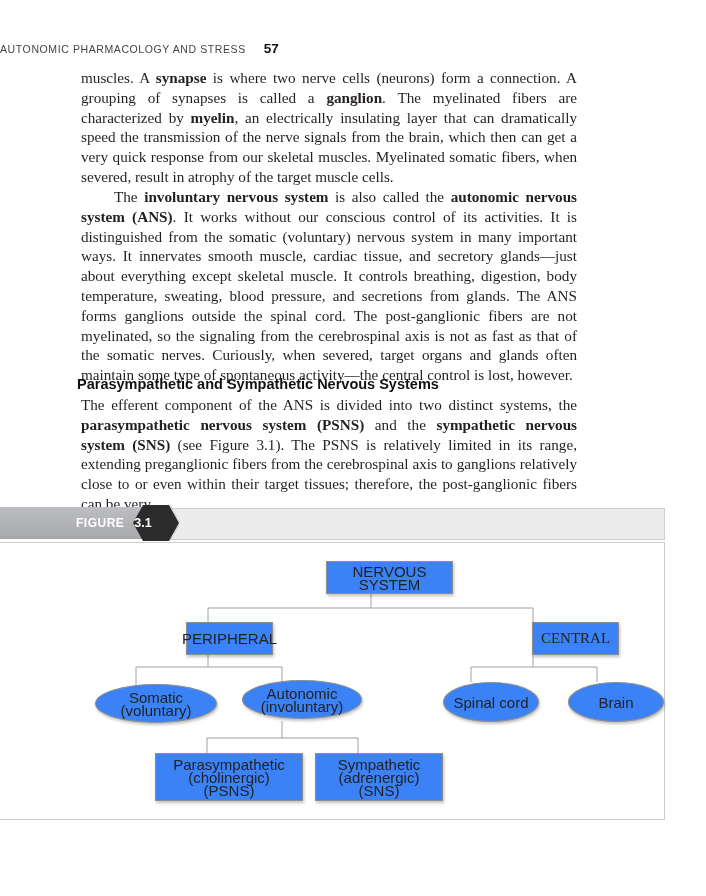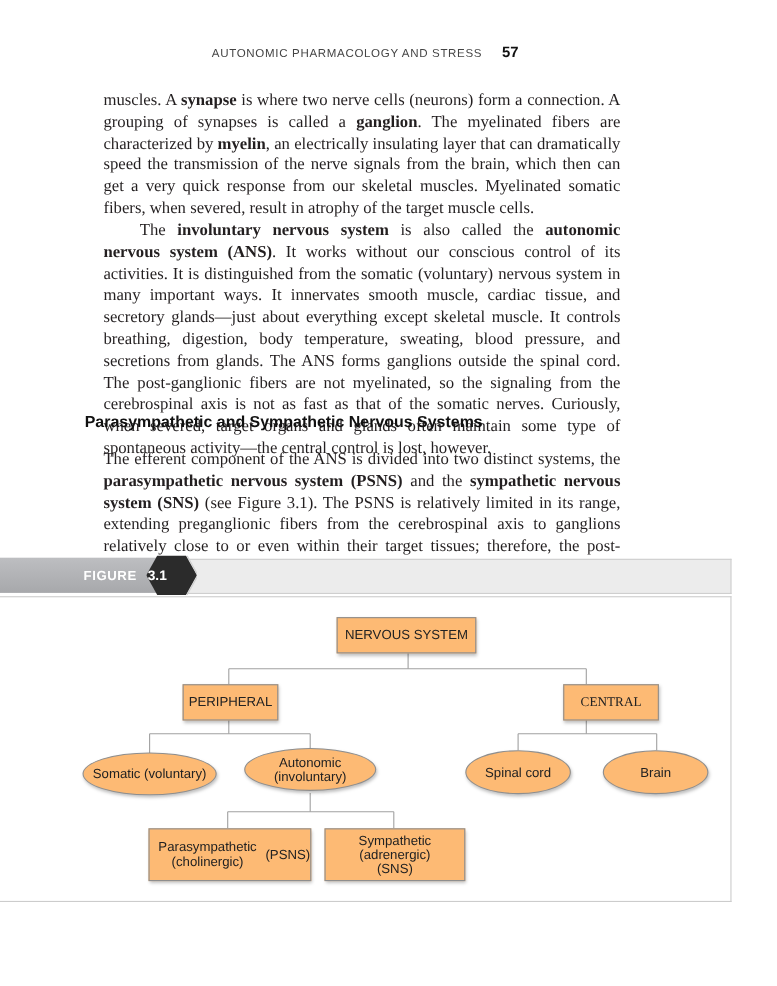--- a/index.html
+++ b/index.html
@@ -1,36 +1,36 @@
 <!DOCTYPE html>
 <html><head>
 <meta charset="utf-8">
 <style>
   html, body { margin: 0; padding: 0; background: #ffffff; }
   body { width: 706px; height: 896px; position: relative; overflow: hidden; font-family: "Liberation Serif", serif; color: #231f20; }
-  .running-head { position: absolute; top: 39px; left: 0; width: 664px; text-align: center; font-family: "Liberation Sans", sans-serif; }
+  .running-head { position: absolute; top: 39px; left: 0; width: 664px; text-align: left; font-family: "Liberation Sans", sans-serif; }
   .running-title { font-size: 10.5px; letter-spacing: 0.6px; color: #444; }
   .page-num { font-size: 13.5px; font-weight: bold; color: #111; margin-left: 18px; }
   .body-text { position: absolute; left: 77px; width: 504px; font-size: 15.2px; line-height: 19.8px; text-align: justify; }
-  .body-text p { margin: 17px; }
+  .body-text p { margin: 4px; }
   .body-text p.indent { text-indent: 33px; }
   .body-text b { font-weight: bold; }
   .section-heading { position: absolute; left: 77px; top: 376px; font-family: "Liberation Sans", sans-serif; font-weight: bold; font-size: 14.5px; color: #111; }
 
   .fig-bar { position: absolute; top: 507px; left: 0; width: 664px; height: 32px; }
   .fig-label-bg { position: absolute; left: 0; top: 0; width: 150px; height: 32px; background: linear-gradient(#bdbec1, #a7a8ab); }
   .fig-label { position: absolute; left: 76px; top: 9px; font-family: "Liberation Sans", sans-serif; font-weight: bold; font-size: 12px; color: #ffffff; letter-spacing: 0.5px; }
   .fig-caption-bg { position: absolute; left: 150px; top: 1px; width: 514px; height: 30px; background: #ececec; border: 1px solid #cfcfcf; border-left: none; }
   .fig-hex { position: absolute; left: 133px; top: -2px; width: 46px; height: 36px; }
   .fig-num { position: absolute; left: 126px; top: 9px; width: 34px; text-align: center; font-family: "Liberation Sans", sans-serif; font-weight: bold; font-size: 12.5px; color: #ffffff; }
   .fig-caption { position: absolute; left: 193px; top: 8px; font-family: "Liberation Sans", sans-serif; font-size: 13px; color: #222; }
 
   .fig-panel { position: absolute; top: 542px; left: -1px; width: 665px; height: 276px; border: 1px solid #cccccc; border-left: none; background: #ffffff; }
   .diagram { position: absolute; left: 0; top: 0; width: 706px; height: 896px; pointer-events: none; }
-  .node { position: absolute; background: #fdba74; border: 1px solid #8e8e8e; box-shadow: 1px 2px 3px rgba(0,0,0,0.25); font-family: "Liberation Sans", sans-serif; font-size: 12px; color: #222; display: flex; align-items: center; justify-content: center; text-align: center; line-height: 13px; }
+  .node { position: absolute; background: #3b82f6; border: 1px solid #8e8e8e; box-shadow: 1px 2px 3px rgba(0,0,0,0.25); font-family: "Liberation Sans", sans-serif; font-size: 15px; color: #222; display: flex; align-items: center; justify-content: center; text-align: center; line-height: 13px; margin-left: 20px; }
   .ellipse { border-radius: 50%; }
 </style>
 </head>
 <body>
 
 <div class="running-head">
   <span class="running-title">AUTONOMIC PHARMACOLOGY AND STRESS</span><span class="page-num">57</span>
 </div>
 
 <div class="body-text" style="top:64px;">
@@ -86,20 +86,20 @@
 
 <div class="node" style="left:306px; top:561px; width:125px; height:31px;">NERVOUS SYSTEM</div>
 <div class="node" style="left:166px; top:622px; width:85px; height:31px;">PERIPHERAL</div>
 <div class="node" style="left:512px; top:622px; width:85px; height:31px;font-family:Liberation Serif, serif;">CENTRAL</div>
 
 <div class="node ellipse" style="left:75px; top:684px; width:120px; height:37px;">Somatic (voluntary)</div>
 <div class="node ellipse" style="left:222px; top:680px; width:118px; height:37px;">Autonomic (involuntary)</div>
 <div class="node ellipse" style="left:423px; top:682px; width:94px; height:38px;">Spinal cord</div>
 <div class="node ellipse" style="left:548px; top:682px; width:94px; height:38px;">Brain</div>
 
-<div class="node" style="left:135px; top:753px; width:146px; height:46px; flex-direction:row;">
+<div class="node" style="left:135px; top:753px; width:146px; height:46px; flex-direction:column;">
   <span>Parasympathetic (cholinergic)</span>
   <span>(PSNS)</span>
 </div>
 <div class="node" style="left:295px; top:753px; width:126px; height:46px; flex-direction:column;">
   <span>Sympathetic (adrenergic)</span>
   <span>(SNS)</span>
 </div>
 
 </body></html>

